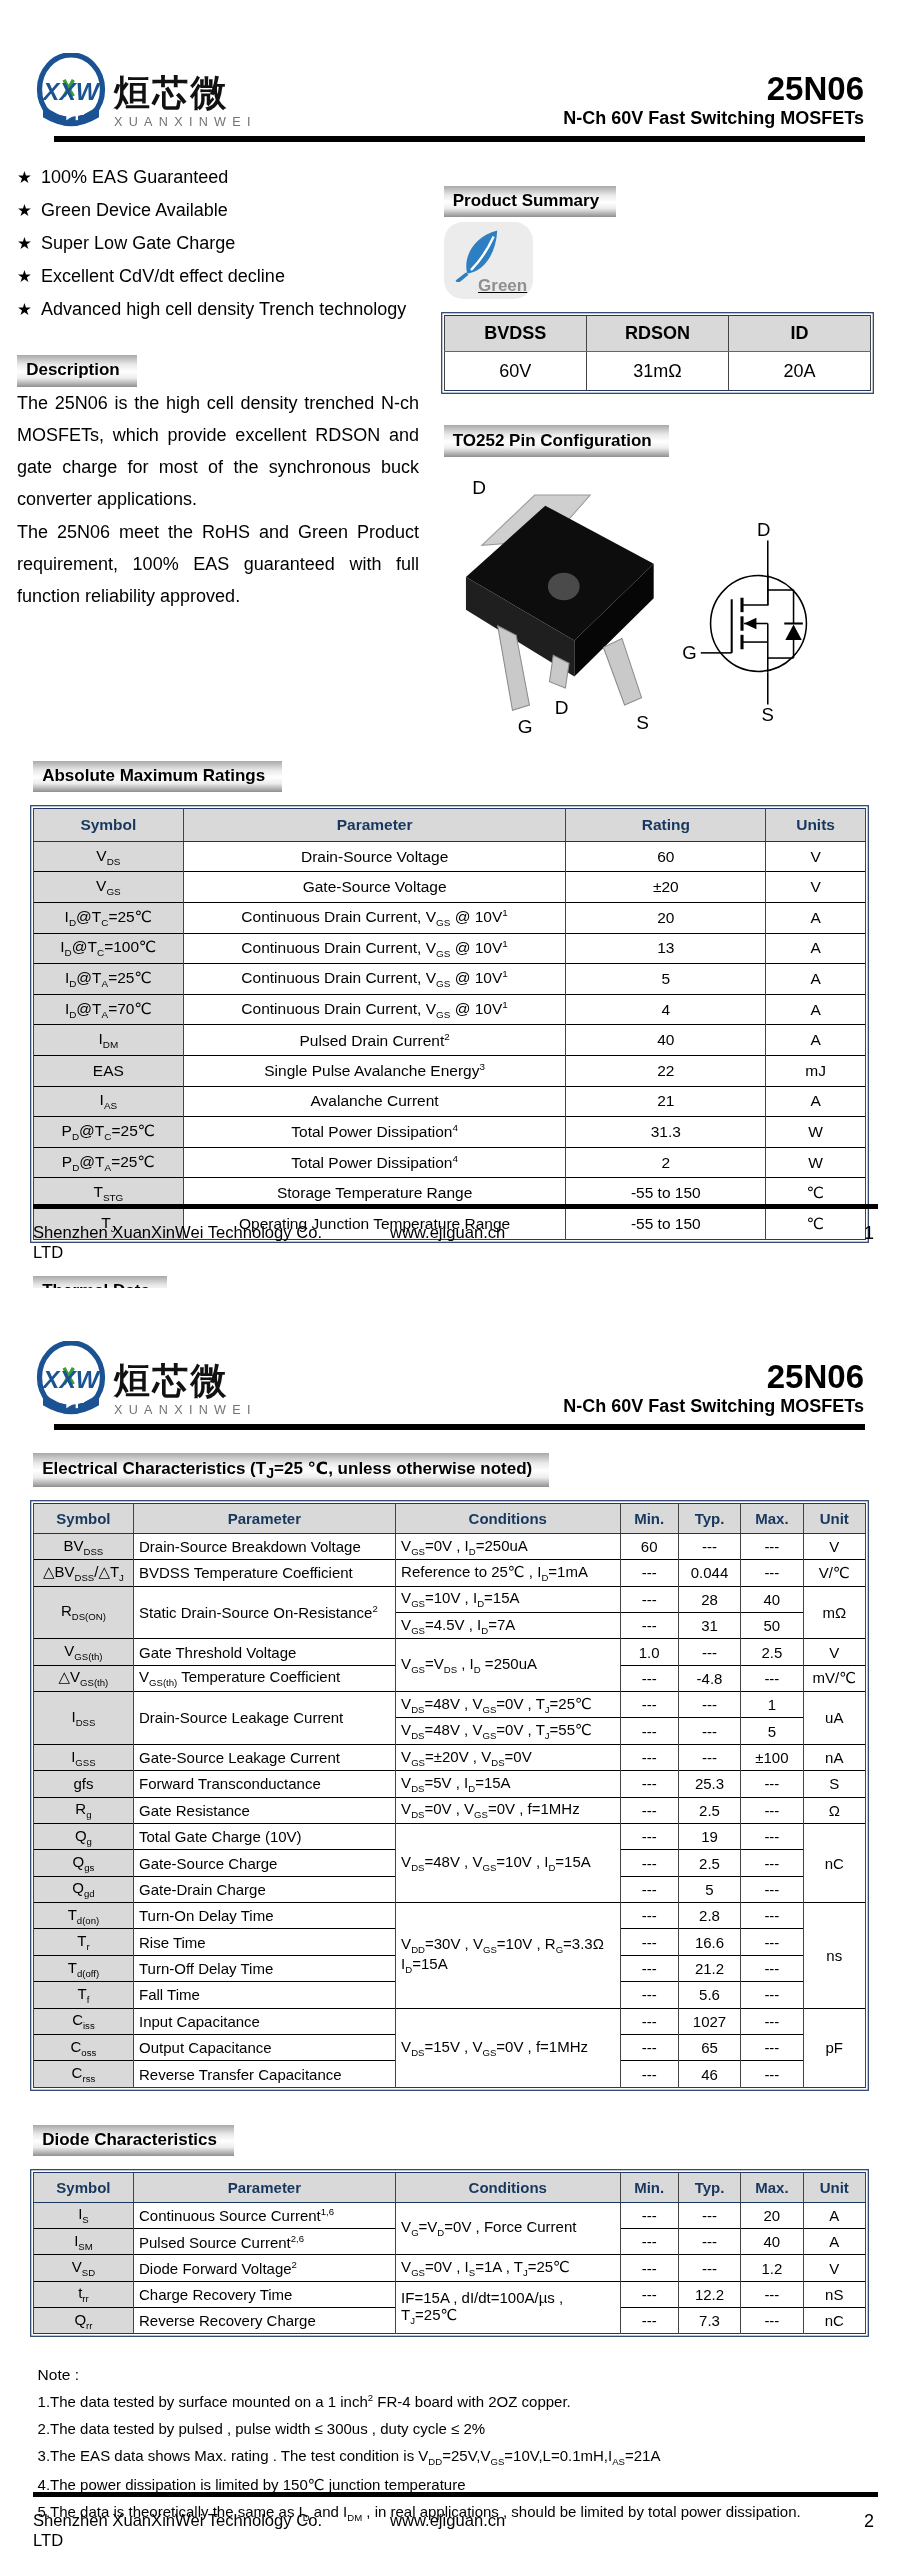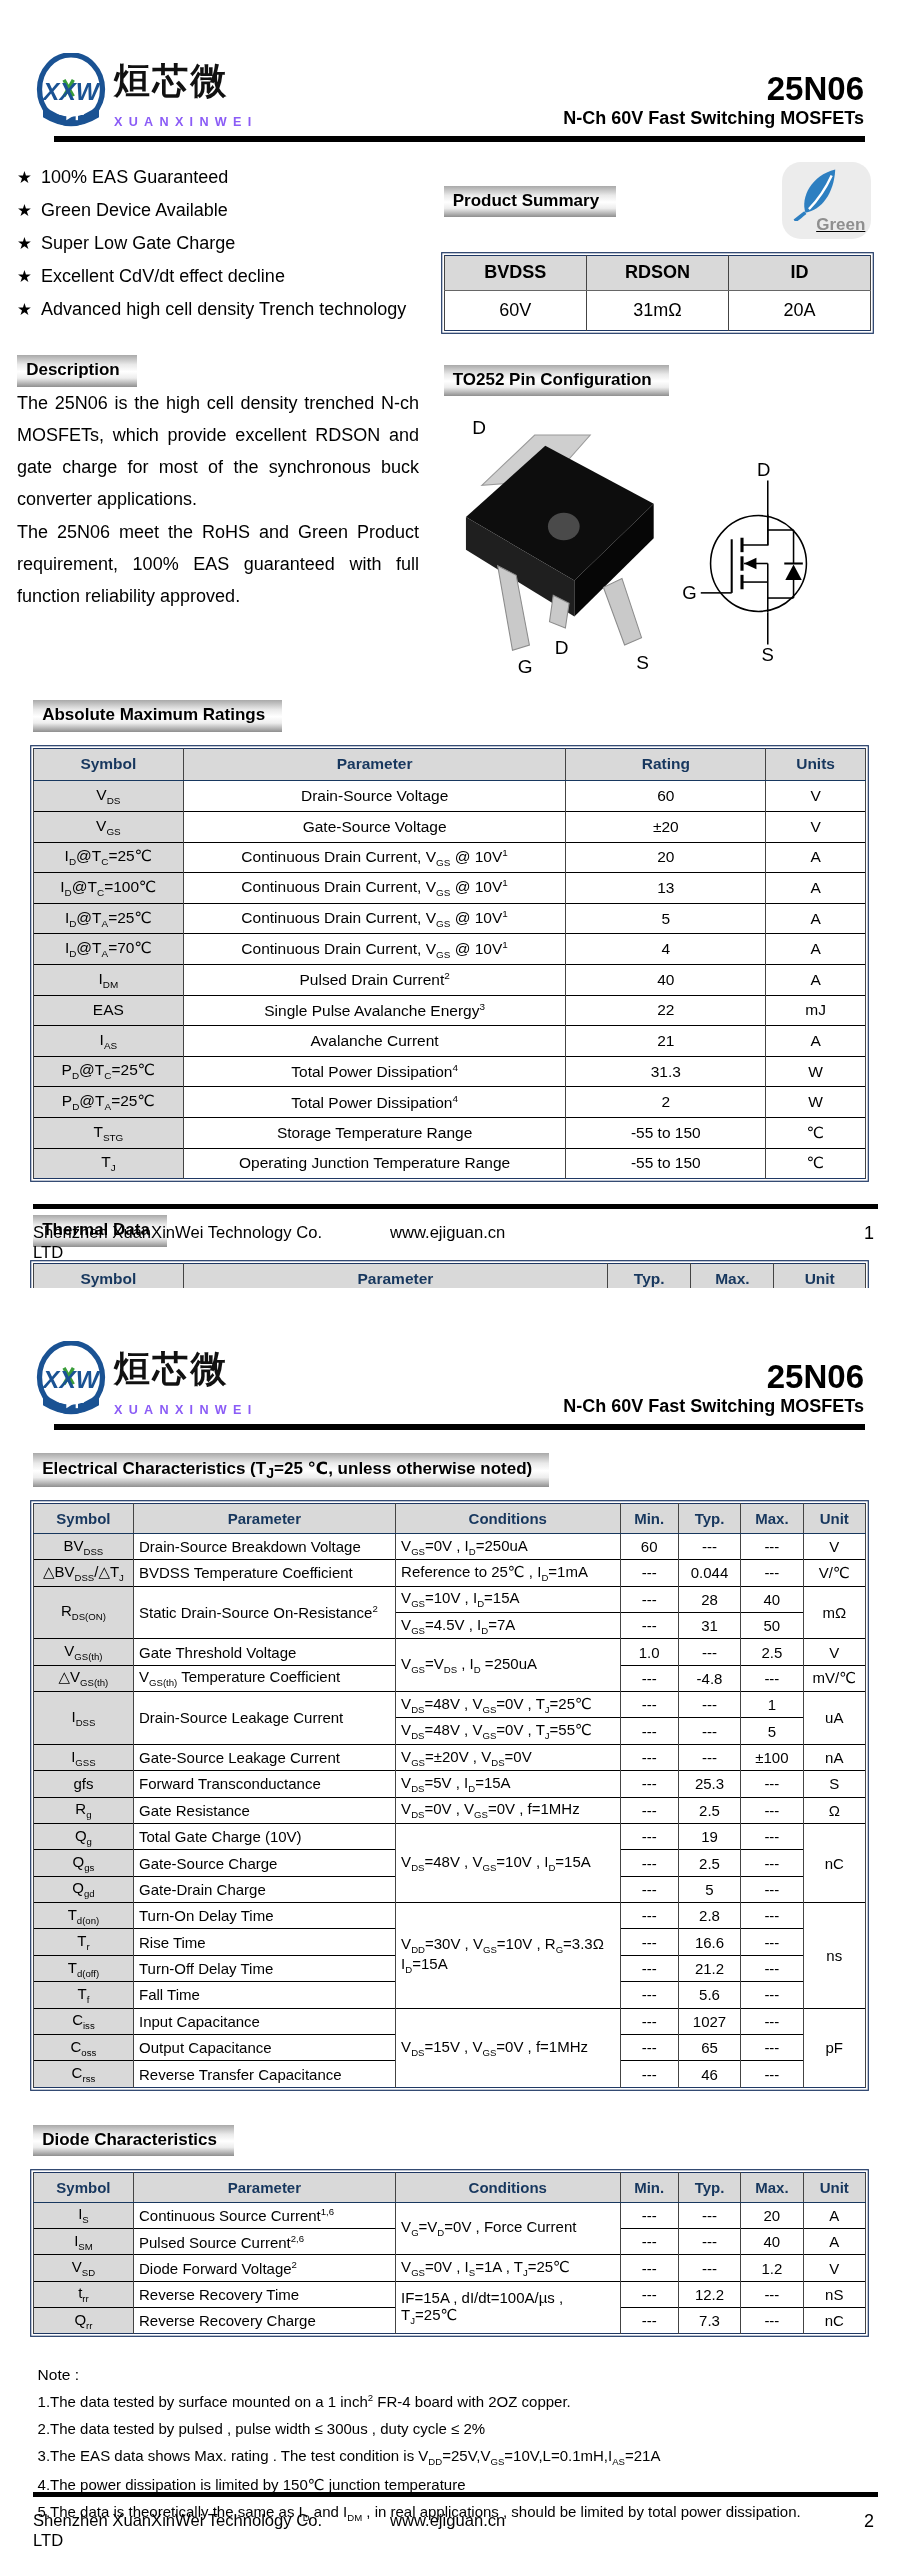--- a/index.html
+++ b/index.html
@@ -3,42 +3,42 @@
 <meta charset="utf-8">
 <style>
   html,body{margin:0;padding:0;background:#ffffff;}
   body{width:911px;font-family:"Liberation Sans","DejaVu Sans",sans-serif;color:#000;}
   .page{position:relative;width:911px;height:1288px;background:#fff;overflow:hidden;}
 
   
   .doc-header{display:flex;justify-content:space-between;align-items:flex-end;padding:53px 47px 0 36px;}
   .logo{display:flex;align-items:flex-end;gap:8px;}
   .logo-cn{font-size:36px;font-weight:bold;letter-spacing:2.3px;line-height:1;color:#111;}
-  .logo-en{font-size:12.6px;font-weight:bold;letter-spacing:6.3px;color:#8b5cf6;margin-top:16px;}
+  .logo-en{font-size:12.6px;font-weight:normal;letter-spacing:6.3px;color:#737373;margin-top:4px;}
   .title-block{text-align:right;}
   .part-no{font-size:33px;font-weight:bold;line-height:1.05;}
   .subtitle{font-size:18px;font-weight:bold;margin-top:1.1px;}
   .head-rule{height:5.7px;background:#000;margin:6.9px 46px 0 54px;}
 
   
   .sec-bar{display:inline-block;padding:5.2px 17px 6.3px 9.2px;font-size:17px;font-weight:bold;color:#000;
     background:linear-gradient(180deg,#a9a9a9 0%,#e9e9e9 30%,#ffffff 52%,#ededed 72%,#8f8f8f 100%);}
 
   
   .cols{display:flex;gap:19.5px;padding:15px 40px 0 17px;}
   .col-left{flex:0 0 407px;}
   .col-right{flex:1;position:relative;}
   ul.features{list-style:none;margin:3.4px 0 0 0;padding:0;}
   ul.features li{font-size:18px;margin:8.6px 0;padding-left:30px;text-indent:-30px;line-height:1.35;}
   ul.features .star{margin-right:9.2px;font-size:16.6px;}
   .desc-bar{margin-top:25px;}
   .desc-text{margin-top:0;width:402px;}
   .desc-text p{font-size:18px;line-height:1.78;text-align:justify;margin:0 0 1.1px 0;}
 
-  .ps-row{display:flex;justify-content:space-between;align-items:flex-start;}
+  .ps-row{display:flex;justify-content:space-between;align-items:flex-start;flex-direction:column;}
   .ps-bar{margin-top:29px;}
   .green-badge{width:78px;background:#ececec;border-radius:19px;padding:4.6px 5.7px 3.4px 5.7px;margin-top:5px;text-decoration:underline;}
   .green-badge .g-label{font-size:17px;font-weight:bold;color:#8f8f8f;text-align:right;margin-top:-8px;}
   .ps-table-wrap{margin-top:24px;}
   .pin-bar{margin-top:34px;}
   .figures{display:flex;gap:8px;margin-top:9.2px;}
 
   
   .tmount{margin-top:16px;}
   table.dtable{width:100%;border-collapse:collapse;border:1.7px solid #1F3864;
@@ -606,21 +606,21 @@
               <td class="sym">V<sub>SD</sub></td>
               <td class="l">Diode Forward Voltage<sup>2</sup></td>
               <td class="l">V<sub>GS</sub>=0V , I<sub>S</sub>=1A , T<sub>J</sub>=25℃</td>
               <td>---</td>
               <td>---</td>
               <td>1.2</td>
               <td>V</td>
             </tr>
             <tr>
               <td class="sym">t<sub>rr</sub></td>
-              <td class="l">Reverse Recovery Time</td>
+              <td class="l">Charge Recovery Time</td>
               <td rowspan="2" class="l">IF=15A , dI/dt=100A/µs , T<sub>J</sub>=25℃</td>
               <td>---</td>
               <td>12.2</td>
               <td>---</td>
               <td>nS</td>
             </tr>
             <tr>
               <td class="sym">Q<sub>rr</sub></td>
               <td class="l">Reverse Recovery Charge</td>
               <td>---</td>

